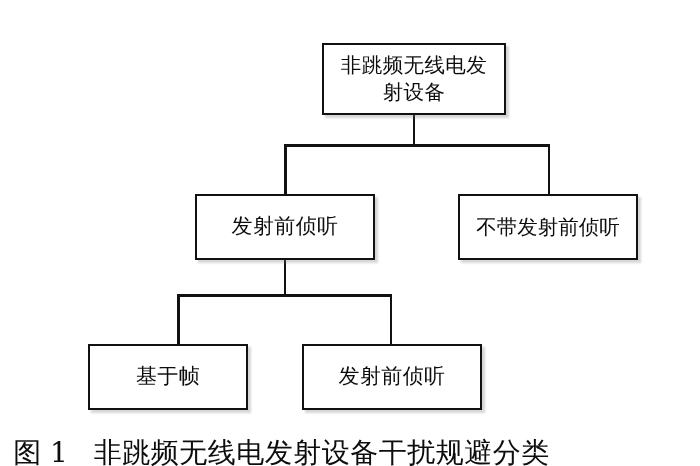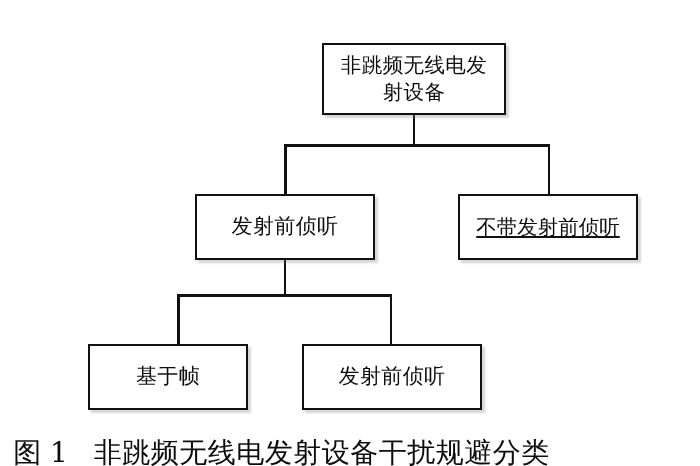--- a/index.html
+++ b/index.html
@@ -69,21 +69,20 @@
     left: 195px;
     top: 162px;
     width: 180px;
     height: 66px;
   }
   #node-no-lbt {
     left: 458px;
     top: 162px;
     width: 180px;
     height: 66px;
-    text-decoration: underline;
   }
   #node-no-lbt .node-label { font-size: 20.5px; letter-spacing: 0px; }
 
   
   #node-frame-based {
     left: 88px;
     top: 312px;
     width: 160px;
     height: 66px;
   }

